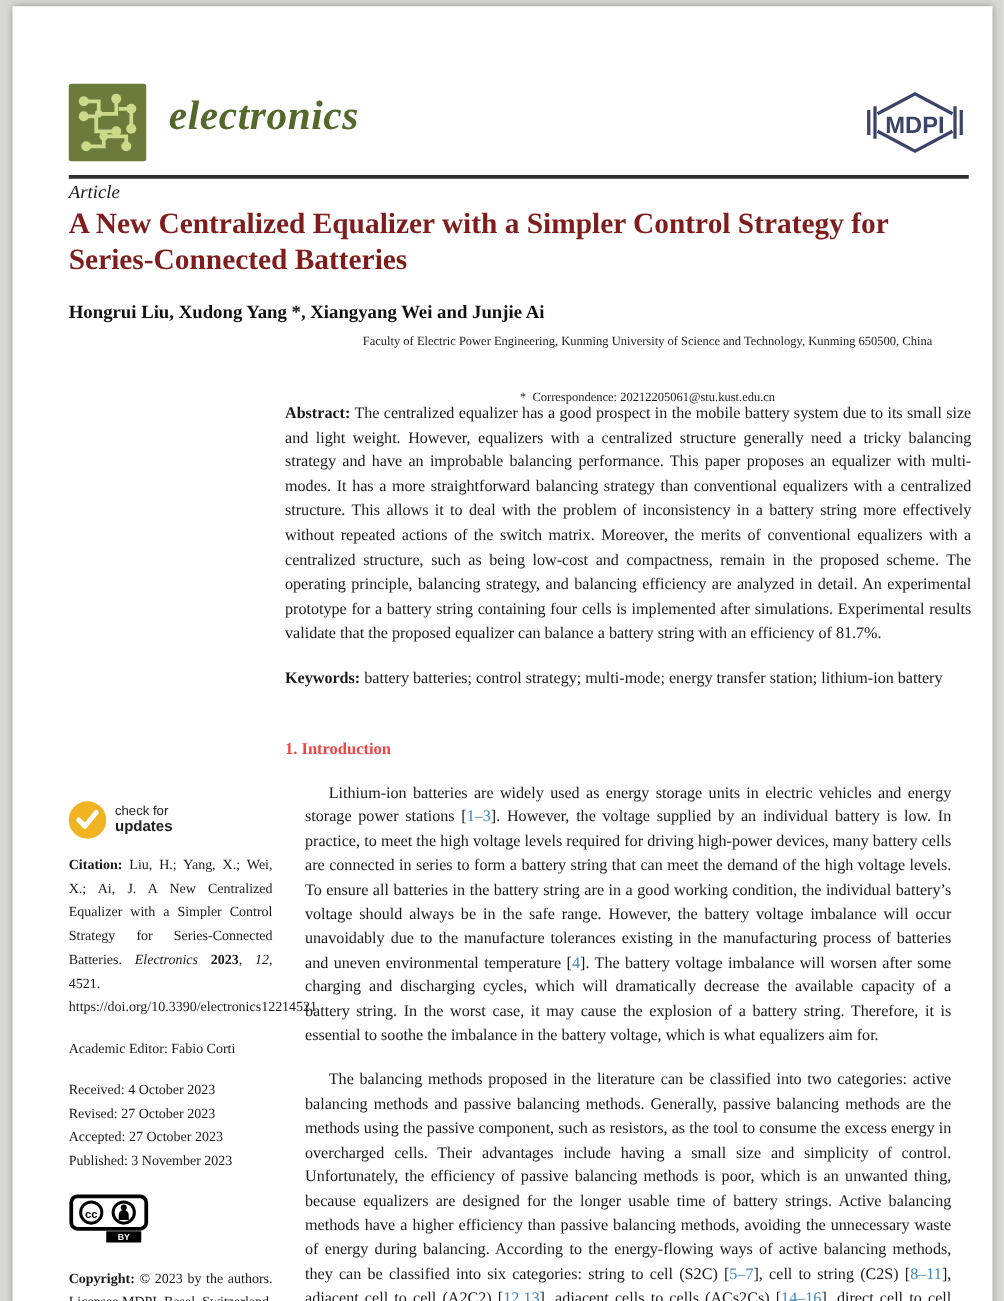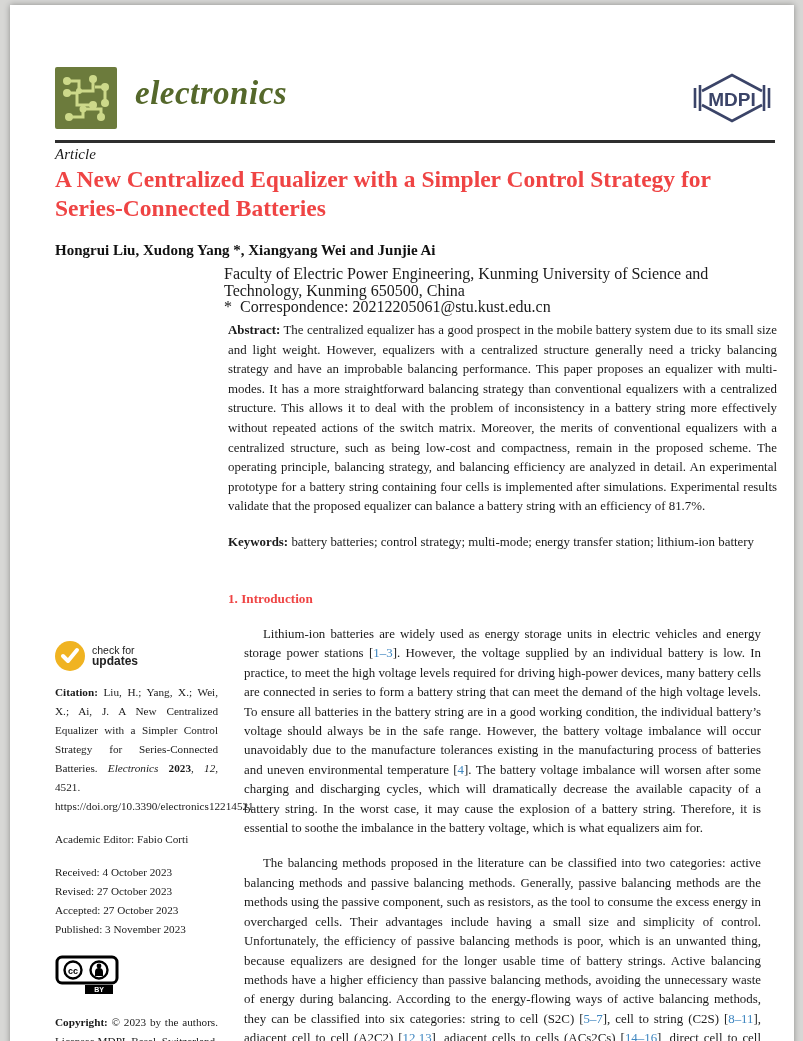--- a/index.html
+++ b/index.html
@@ -19,26 +19,26 @@
     position:absolute;left:80px;top:8px;
     font-size:33px;font-style:italic;font-weight:bold;color:#55682b;
     letter-spacing:.5px;
   }
   .mdpi{position:absolute;right:0;top:5px;width:88px;height:52px;}
   .headrule{position:absolute;left:45px;top:135px;width:720px;height:2.5px;background:#2e2e2e;}
   
   .article-type{position:absolute;left:45px;top:141px;font-style:italic;font-size:15px;color:#1a1a1a;}
   .title{
     position:absolute;left:45px;top:160px;width:710px;
-    font-size:23.5px;font-weight:bold;color:#ef4444;line-height:29px;
+    font-size:23.5px;font-weight:bold;color:#7f1d1d;line-height:29px;
   }
   .authors{position:absolute;left:45px;top:237px;width:710px;font-size:15px;font-weight:bold;color:#111;}
   
-  .affil{position:absolute;left:214px;top:261px;width:552px;font-size:16px;line-height:16.5px;color:#1a1a1a;}
-  .affil .corr-row{display:block;}
+  .affil{position:absolute;left:232px;top:261px;width:552px;font-size:10px;line-height:16.5px;color:#1a1a1a;text-align:center;}
+  .affil .corr-row{display:block;margin-top:28px;}
   .abstract{
     position:absolute;left:218px;top:316px;width:549px;
     font-size:12.9px;line-height:19.6px;text-align:justify;color:#1a1a1a;
   }
   .keywords{
     position:absolute;left:218px;top:528px;width:549px;
     font-size:12.9px;line-height:19.6px;text-align:justify;color:#1a1a1a;
   }
   .bold{font-weight:bold;}
   

